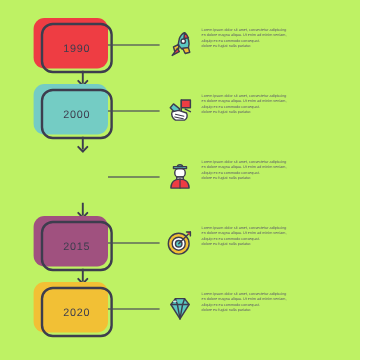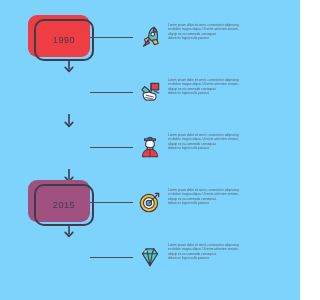--- a/index.html
+++ b/index.html
@@ -11,21 +11,21 @@
     width: 300px;
     height: 300px;
     font-family: "Liberation Sans", sans-serif;
     overflow: hidden;
     position: relative;
   }
   #infographic {
     position: relative;
     width: 300px;
     height: 300px;
-    background: #7dd3fc;
+    background: #bef264;
   }
   .row {
     position: absolute;
     left: 0;
     width: 300px;
     height: 55px;
   }
   
   .year-block {
     position: absolute;
@@ -139,20 +139,25 @@
   </svg>
     </div>
     <div class="desc">
         <span>Lorem ipsum dolor sit amet, consectetur adipiscing</span>
         <span>en dolore magna aliqua. Ut enim ad minim veniam,</span>
         <span>aliquip ex ea commodo consequat.</span>
         <span>dolore eu fugiat nulla pariatur.</span>
       </div>
   </div>
     <div class="row" style="top: 68px;">
+    <div class="year-block">
+      <div class="year-plate" style="background:#74ccc4"></div>
+      <div class="year-frame"></div>
+      <div class="year-label">2000</div>
+    </div>
     <div class="down-arrow">
   <svg width="12" height="14" viewBox="0 0 12 14">
     <path d="M6 0 L6 10" fill="none" stroke="#3d3d4e" stroke-width="1.6" stroke-linecap="round"></path>
     <path d="M2.2 8.4 L6 12.4 L9.8 8.4" fill="none" stroke="#3d3d4e" stroke-width="1.6" stroke-linecap="round" stroke-linejoin="round"></path>
   </svg></div>
     <div class="lead-line"></div>
     <div class="icon-wrap">
 
   <svg width="26" height="26" viewBox="0 0 48 48">
     <g stroke="#3d3d4e" stroke-width="2.2" stroke-linejoin="round" stroke-linecap="round">
@@ -225,20 +230,25 @@
   </svg>
     </div>
     <div class="desc">
         <span>Lorem ipsum dolor sit amet, consectetur adipiscing</span>
         <span>en dolore magna aliqua. Ut enim ad minim veniam,</span>
         <span>aliquip ex ea commodo consequat.</span>
         <span>dolore eu fugiat nulla pariatur.</span>
       </div>
   </div>
     <div class="row" style="top: 233px;">
+    <div class="year-block">
+      <div class="year-plate" style="background:#f2c035"></div>
+      <div class="year-frame"></div>
+      <div class="year-label">2020</div>
+    </div>
 
     <div class="lead-line"></div>
     <div class="icon-wrap">
 
   <svg width="26" height="26" viewBox="0 0 48 48">
     <g stroke="#3d3d4e" stroke-width="2.2" stroke-linejoin="round" stroke-linecap="round">
       <path d="M10 18 L17 9 L31 9 L38 18 L24 40 Z" fill="#5bc8c2"></path>
       <path d="M10 18 L38 18" fill="none"></path>
       <path d="M17 9 L20 18 L24 40" fill="none"></path>
       <path d="M31 9 L28 18 L24 40" fill="none"></path>

